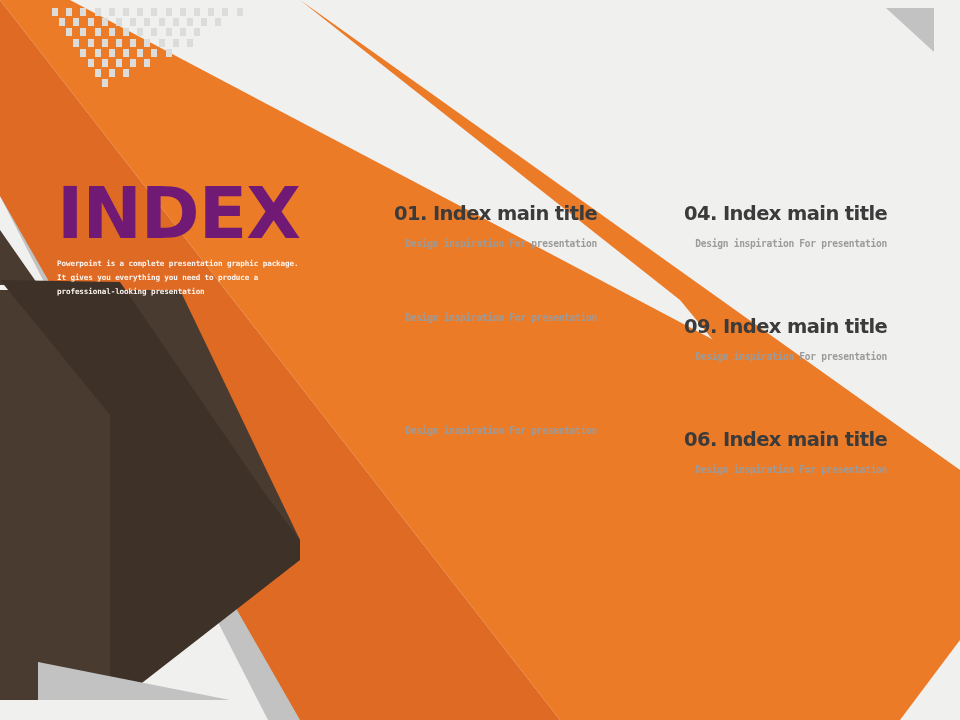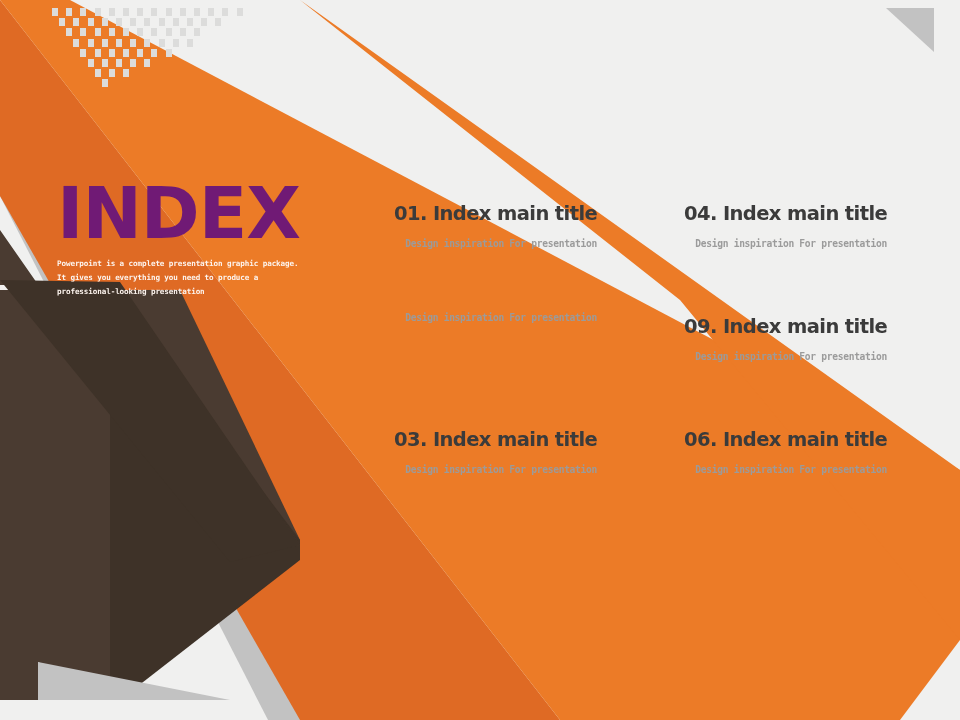--- a/index.html
+++ b/index.html
@@ -226,21 +226,20 @@
     <div class="index-item">
       <p class="item-sub">Design inspiration For presentation</p>
     </div>
 
     <div class="index-item">
       <p class="item-title">09. Index main title</p>
       <p class="item-sub">Design inspiration For presentation</p>
     </div>
 
     <div class="index-item">
-      <p class="item-title">03. Index main title</p>
       <p class="item-sub">Design inspiration For presentation</p>
     </div>
 
     <div class="index-item">
       <p class="item-title">06. Index main title</p>
       <p class="item-sub">Design inspiration For presentation</p>
     </div>
 
   </div>
 

